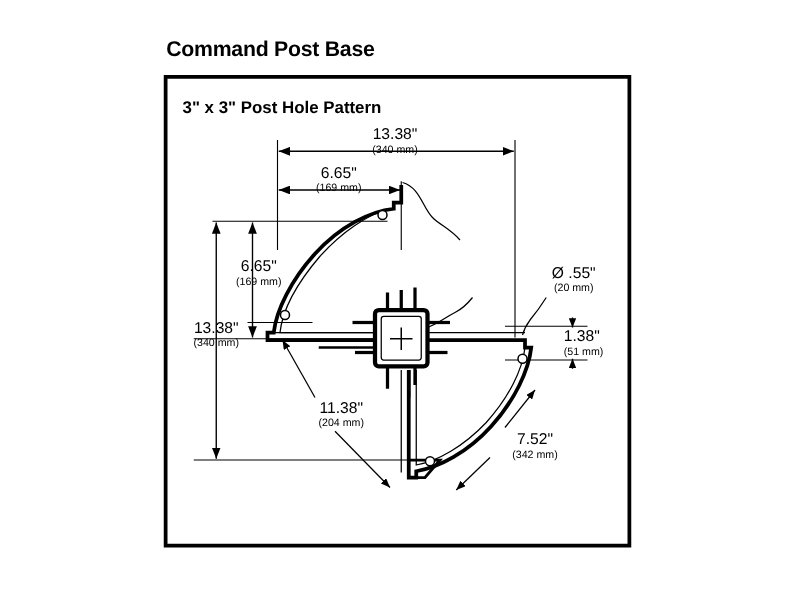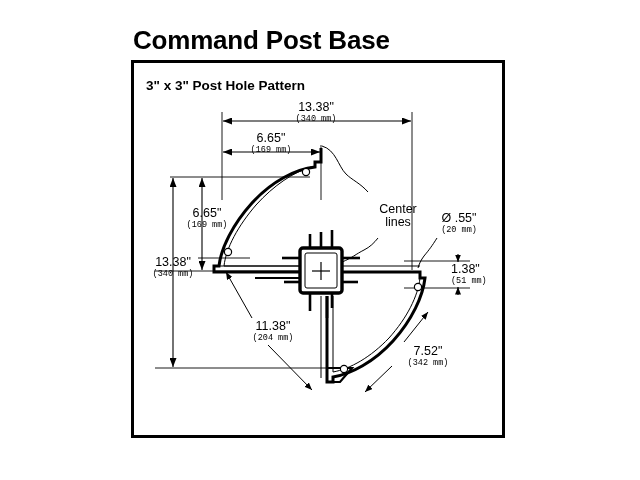--- a/index.html
+++ b/index.html
@@ -20,21 +20,21 @@
     position: absolute;
     left: 0; top: 0;
     width: 640px;
     height: 480px;
     background: #ffffff;
   }
   #title {
     position: absolute;
     left: 133px;
     top: 28px;
-    font-size: 26px;
+    font-size: 17px;
     font-weight: bold;
     letter-spacing: -0.2px;
     line-height: 24px;
     white-space: nowrap;
     color: #000;
   }
   #frame {
     position: absolute;
     left: 131px;
     top: 60px;
@@ -71,21 +71,20 @@
   }
   .dim-in {
     font-size: 12.5px;
     font-weight: normal;
     display: block;
   }
   .dim-mm {
     font-size: 8.5px;
     display: block;
     margin-top: 1px;
-    font-family: Liberation Mono, monospace;
   }
   .note-label {
     position: absolute;
     font-size: 12.5px;
     line-height: 13px;
     white-space: nowrap;
     text-align: center;
     color: #000;
   }
 </style>
@@ -273,18 +272,14 @@
   <div class="dim-label" style="left:234px; top:320px; width:78px;">
     <span class="dim-in">11.38"</span>
     <span class="dim-mm">(204 mm)</span>
   </div>
 
   <div class="dim-label" style="left:392px; top:345px; width:72px;">
     <span class="dim-in">7.52"</span>
     <span class="dim-mm">(342 mm)</span>
   </div>
 
-  <div class="note-label" style="left:368px; top:203px; width:60px;">
-    <span style="display:block;">Center</span>
-    <span style="display:block;">lines</span>
-  </div>
 
 </div>
 
 </body></html>

